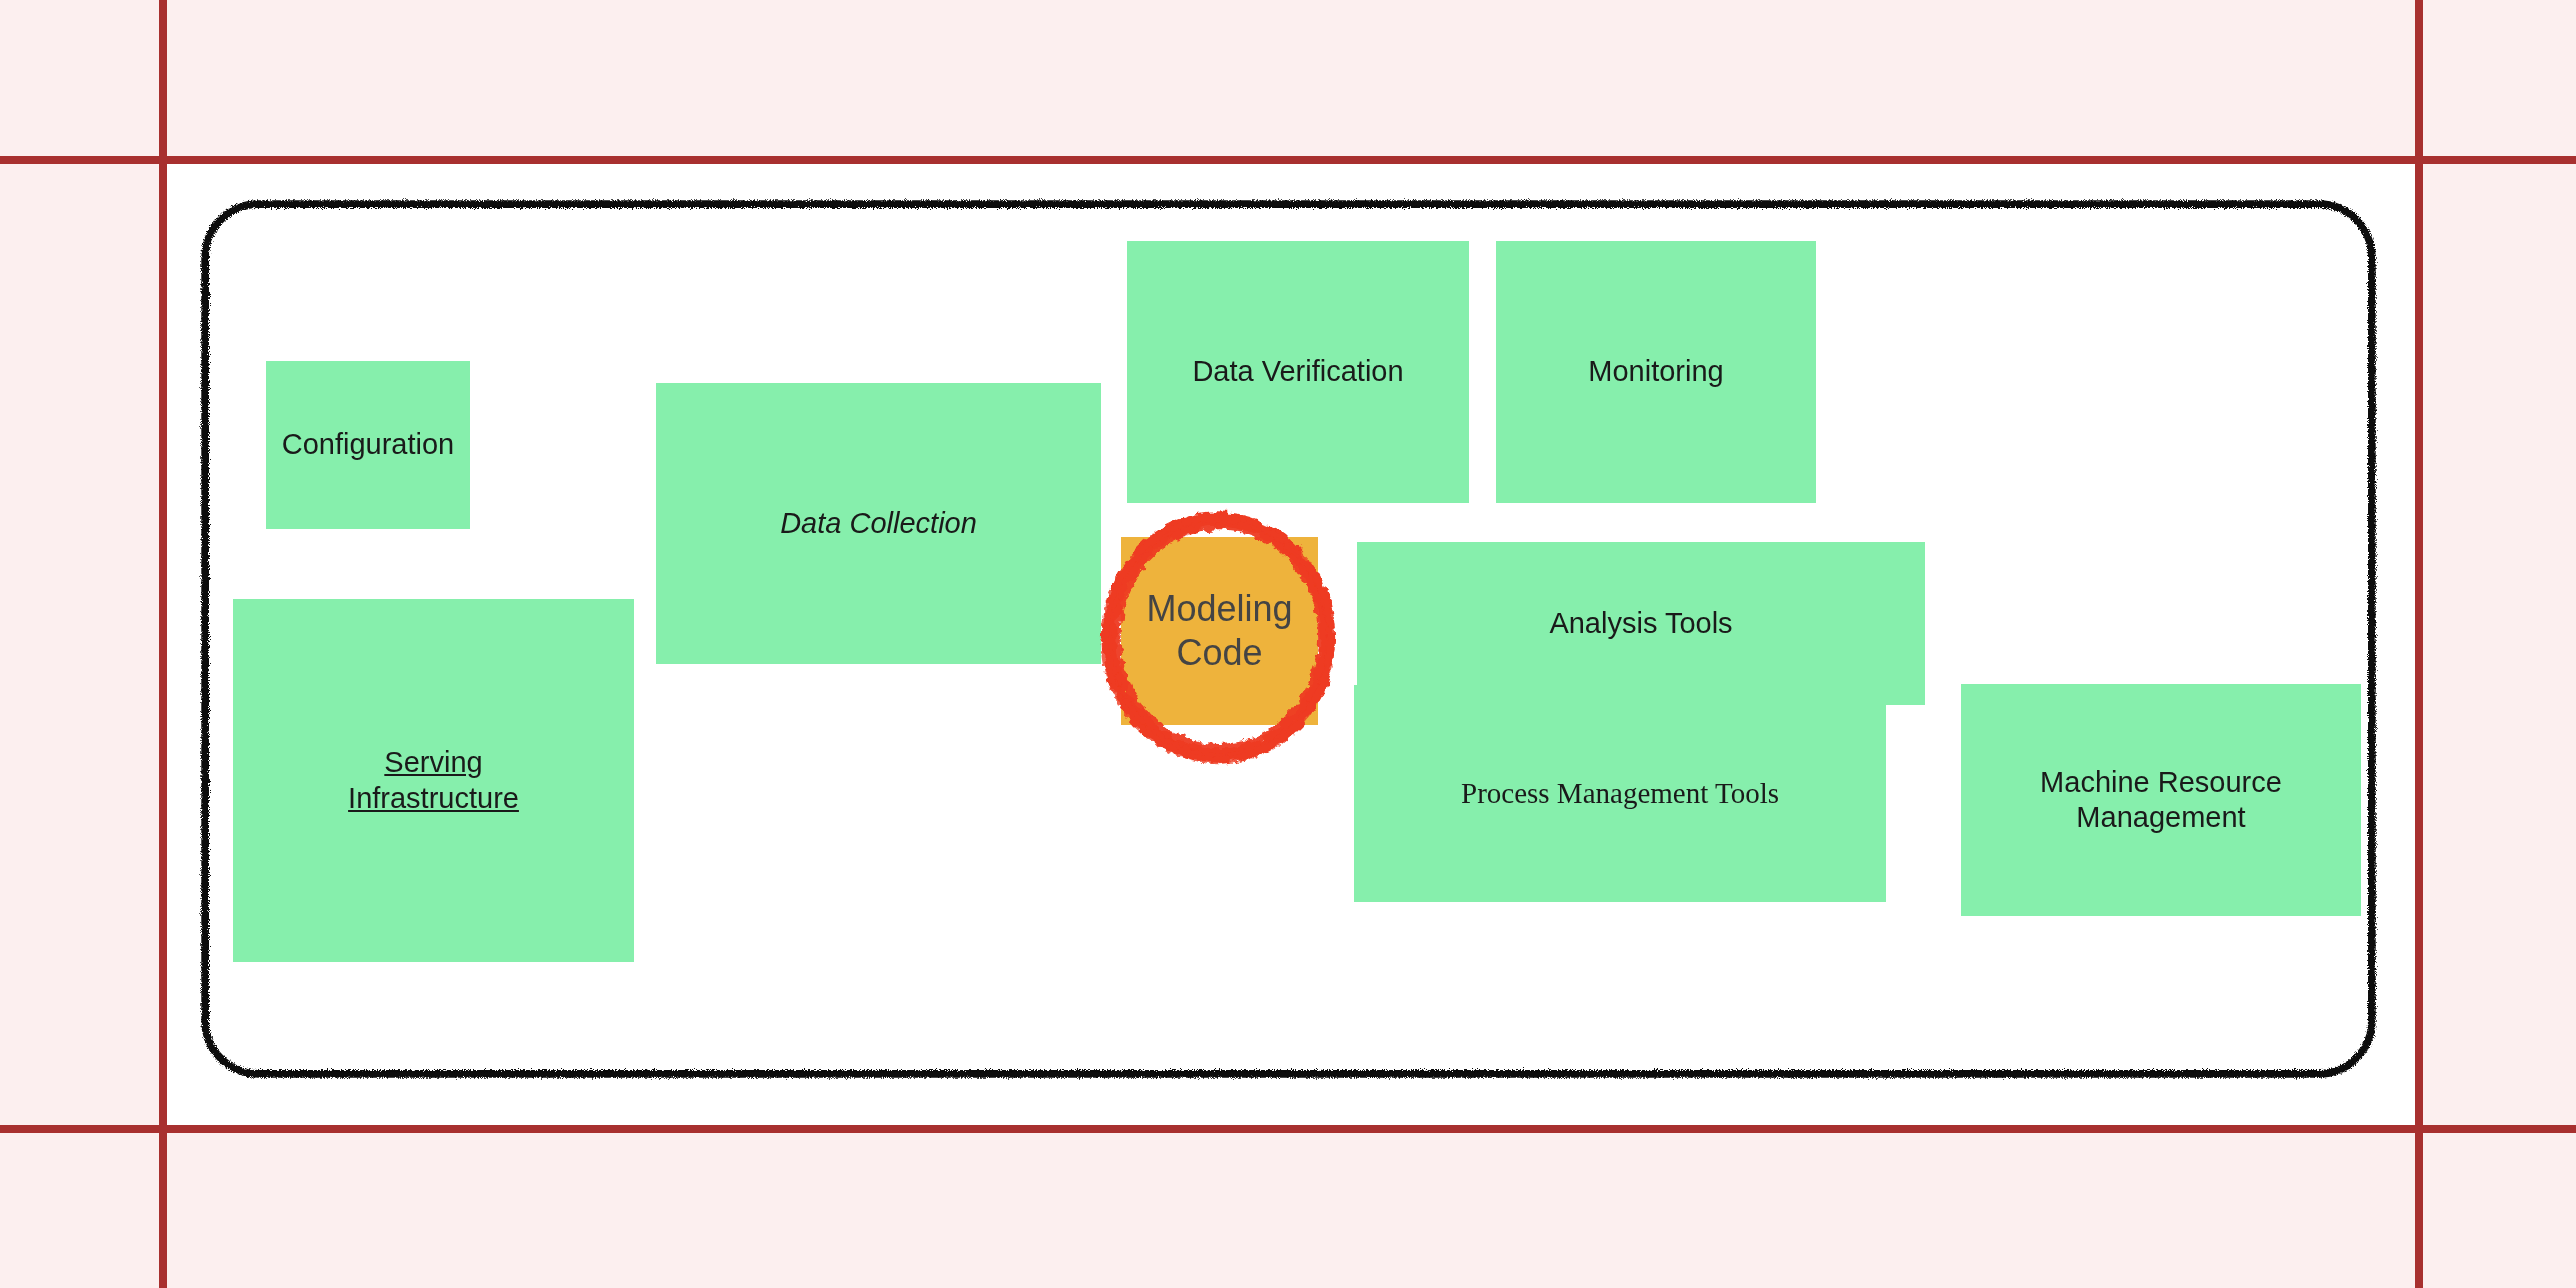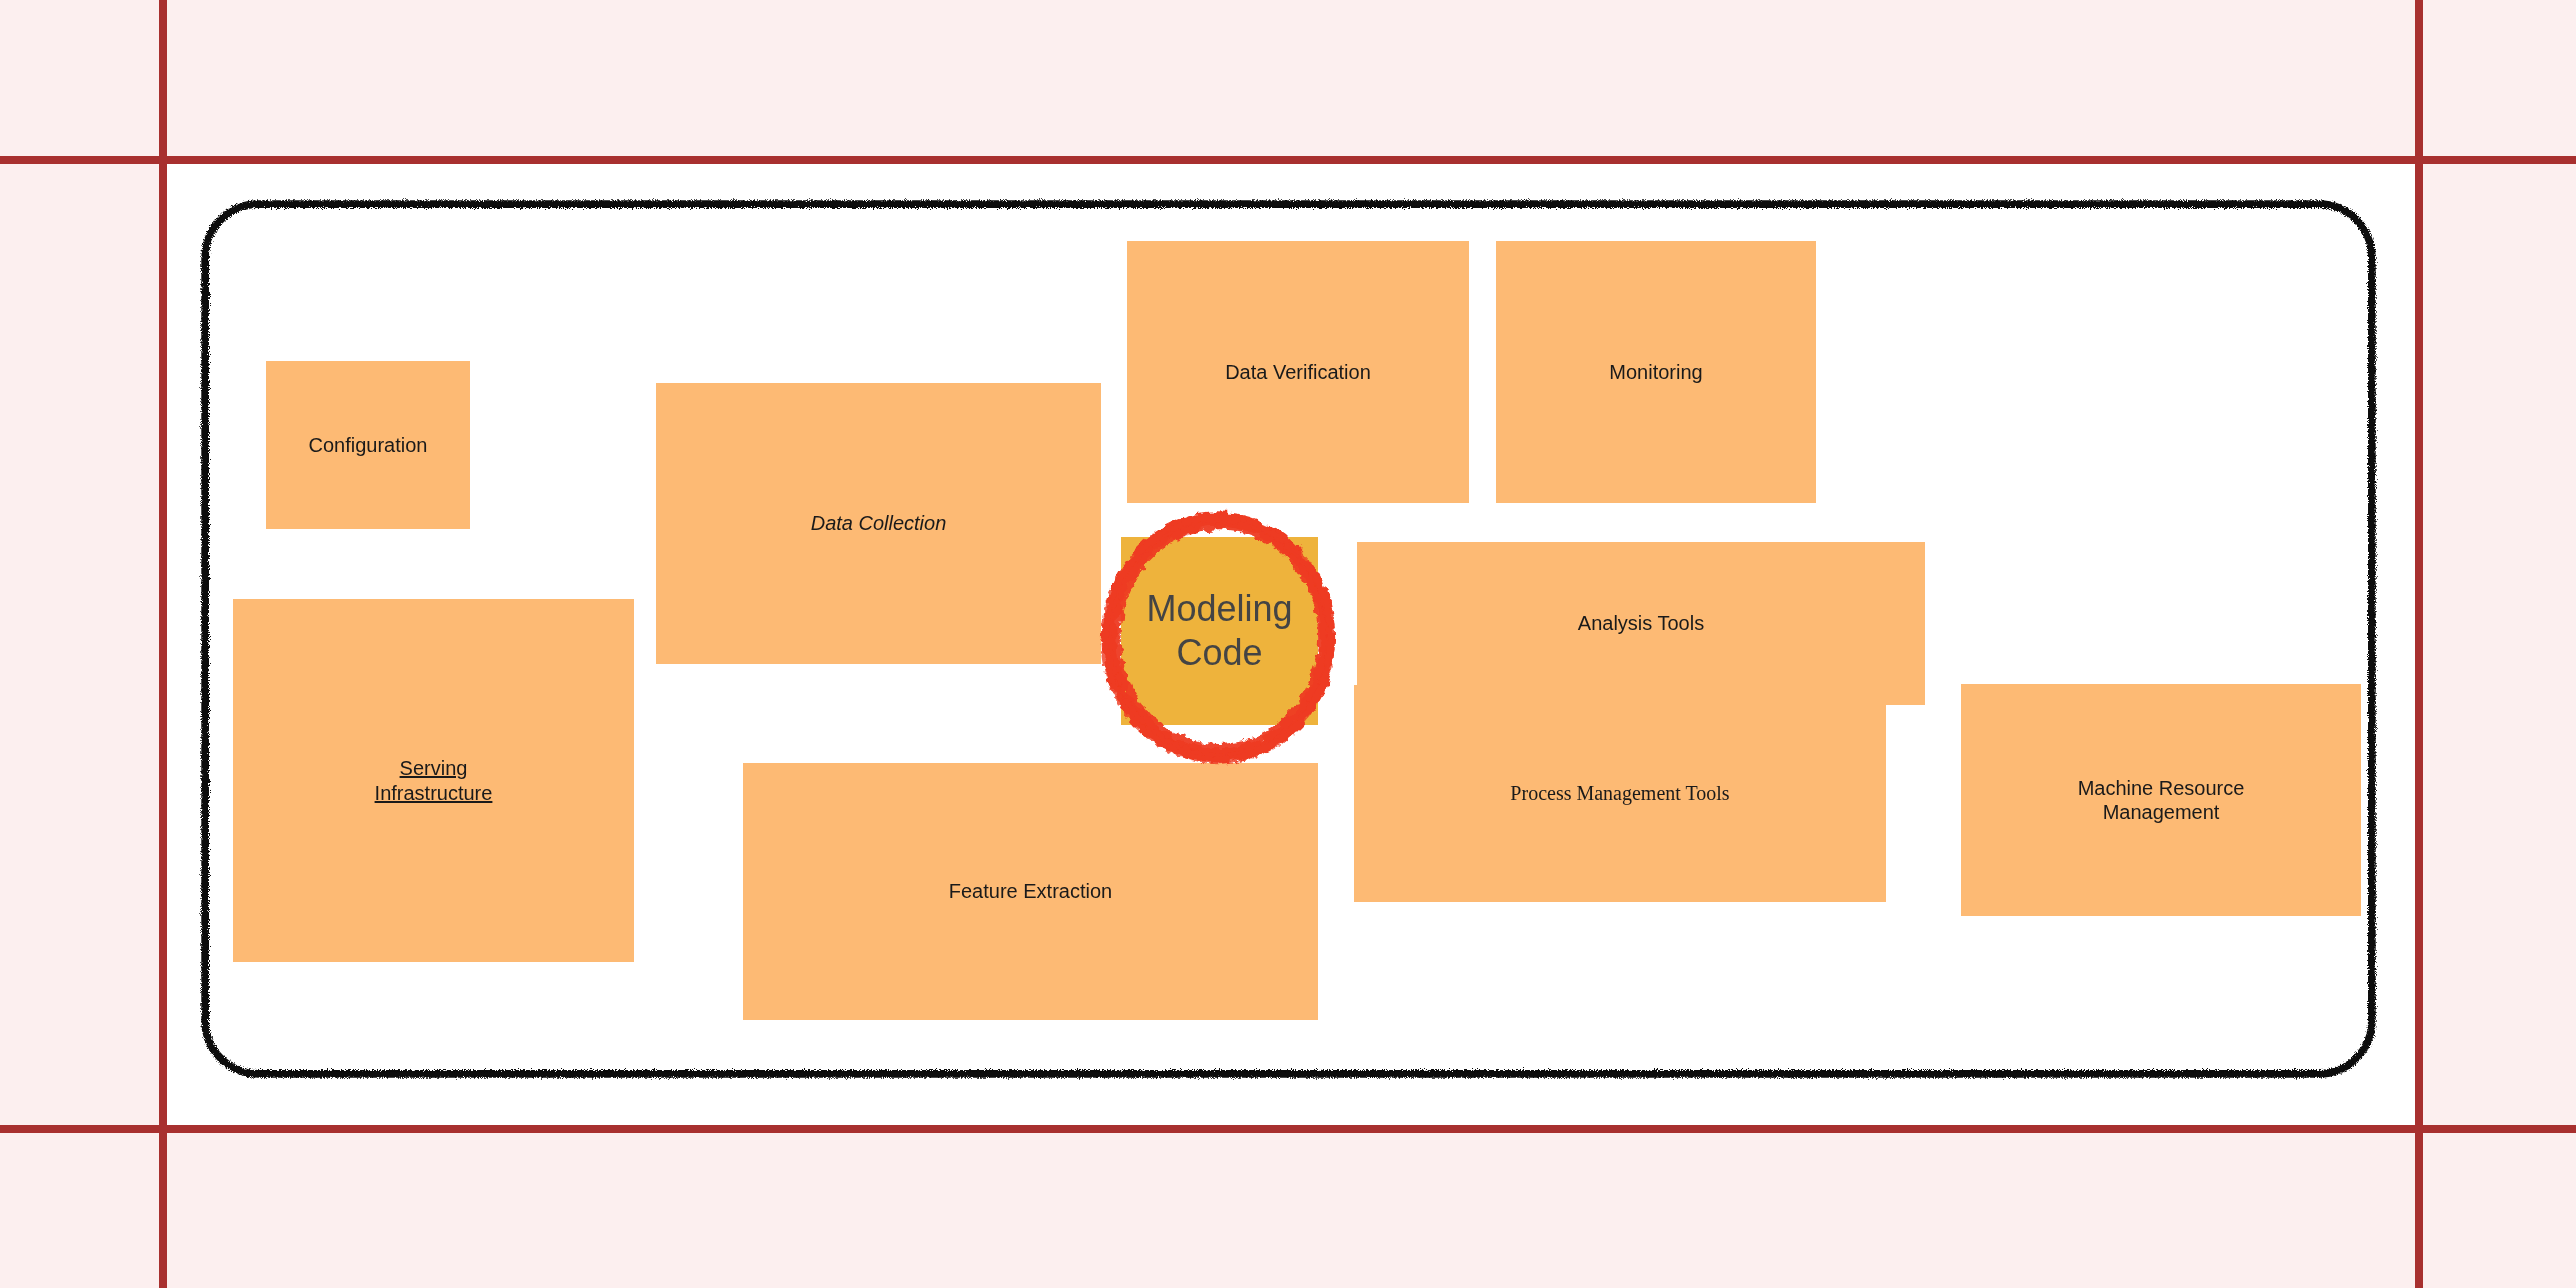--- a/index.html
+++ b/index.html
@@ -48,27 +48,27 @@
     top: 199px;
     width: 2177px;
     height: 880px;
     pointer-events: none;
   }
   .sketch-frame svg { display: block; width: 100%; height: 100%; overflow: visible; }
 
   
   .box {
     position: absolute;
-    background: #fdba74;
+    background: #86efac;
     display: flex;
     align-items: center;
     justify-content: center;
     text-align: center;
     color: #1a1a1a;
-    font-size: 20px;
+    font-size: 29px;
     line-height: 1.22;
     font-family: "Liberation Sans", sans-serif;
     box-sizing: border-box;
     padding: 5.1px 8.6px;
   }
   .box.highlight {
     background: #eeb33c;
     color: #444444;
     z-index: 6;
     font-size: 36px;
@@ -138,23 +138,20 @@
 
   <div class="box" style="left:1357px;top:542px;width:568px;height:163px;">
     <span>Analysis Tools</span>
   </div>
 
   <div class="box" style="left:233px;top:599px;width:401px;height:363px;">
     <span style="white-space:pre-line;text-decoration:underline;">Serving
 Infrastructure</span>
   </div>
 
-  <div class="box" style="left:743px;top:763px;width:575px;height:257px;">
-    <span>Feature Extraction</span>
-  </div>
 
   <div class="box" style="left:1354px;top:685px;width:532px;height:217px;font-family:Liberation Serif, serif;">
     <span>Process Management Tools</span>
   </div>
 
   <div class="box" style="left:1921px;top:684px;width:400px;height:232px;margin-left:40px;">
     <span style="white-space:pre-line;">Machine Resource
 Management</span>
   </div>
 

